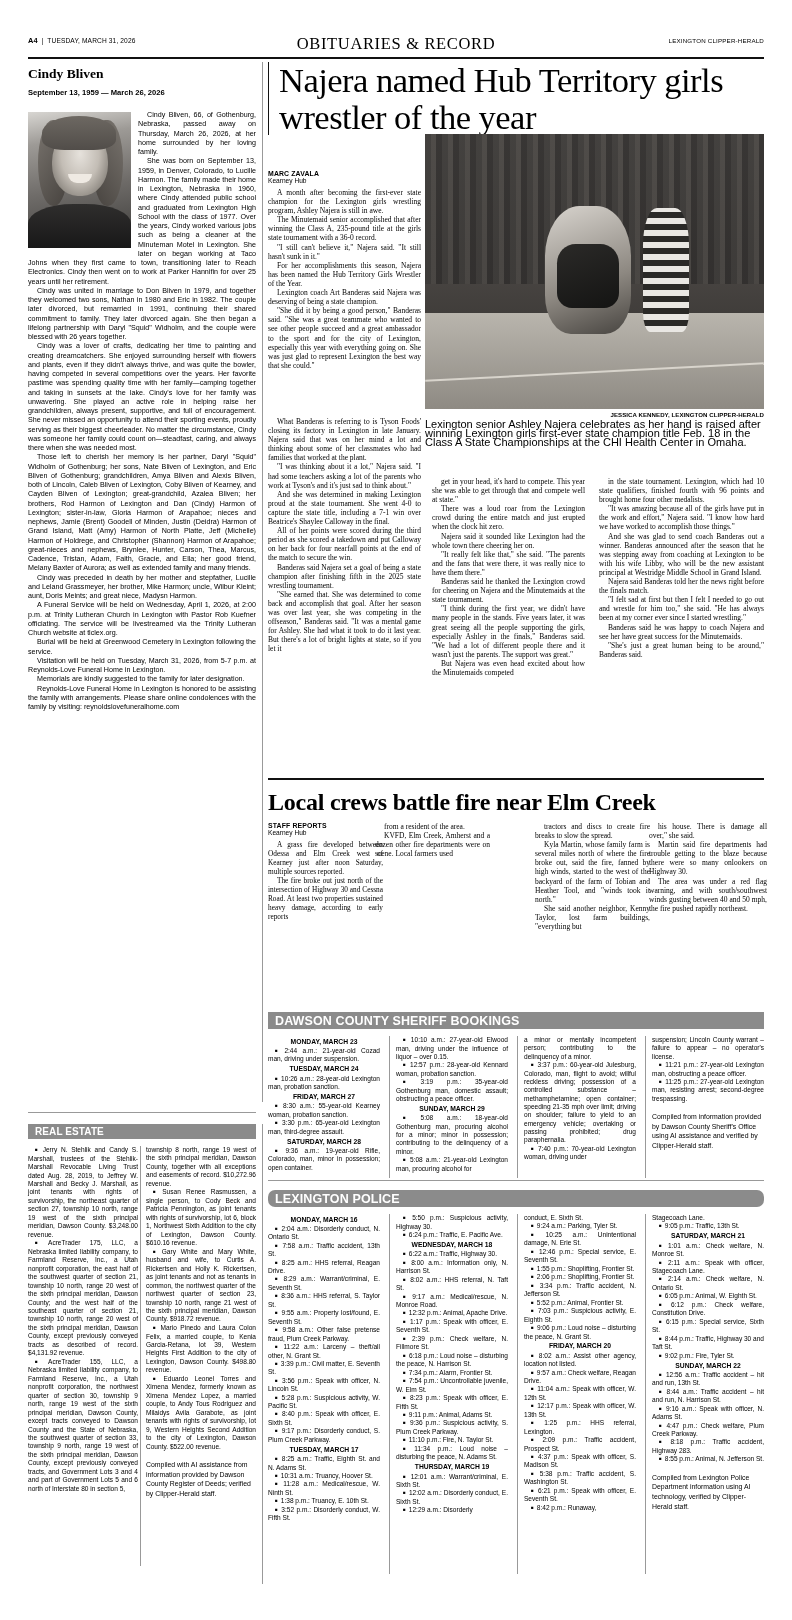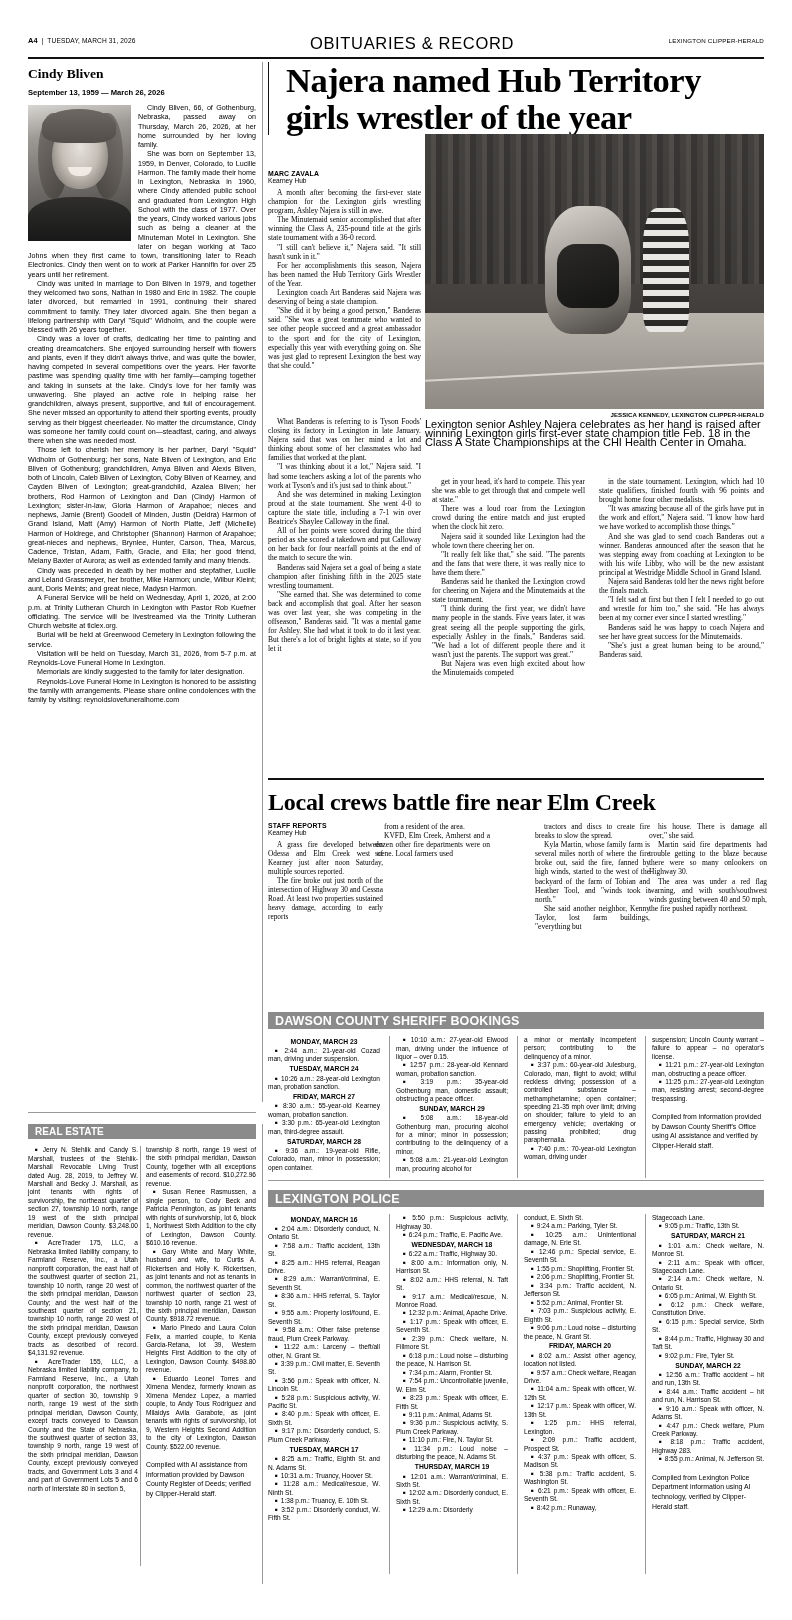--- a/index.html
+++ b/index.html
@@ -3,31 +3,31 @@
 <meta charset="utf-8">
 <style>
   html,body{margin:0;padding:0;background:#fff;}
   body{width:792px;height:1620px;font-family:"Liberation Sans",sans-serif;color:#000;overflow:hidden;}
   .page{position:relative;width:792px;height:1620px;padding:0;box-sizing:border-box;}
 
   
   .masthead{position:absolute;left:28px;top:34px;width:736px;height:22px;}
   .mh-left{position:absolute;left:0;top:2px;font-size:6.6px;letter-spacing:.02em;}
   .mh-left b{font-weight:bold;font-size:7.4px;}
-  .mh-center{position:absolute;left:16px;width:736px;top:0;text-align:center;
-    font-family:Liberation Sans, sans-serif;font-size:16.5px;letter-spacing:.04em;}
+  .mh-center{position:absolute;left:0;width:736px;top:0;text-align:center;
+    font-family:Liberation Serif, serif;font-size:16.5px;letter-spacing:.04em;}
   .mh-right{position:absolute;right:0;top:3px;font-size:6.2px;letter-spacing:.03em;}
   .mh-rule{position:absolute;left:28px;top:57px;width:736px;height:1.6px;background:#111;}
   .body-serif{font-family:"Liberation Serif",serif;font-size:7.5px;line-height:9.1px;text-align:justify;}
   .body-serif p{margin:0;text-indent:9px;}
 
   
   .obit{position:absolute;left:28px;top:66px;width:228px;}
   .obit-name{font-family:"Liberation Serif",serif;font-size:13.5px;font-weight:bold;margin:0 0 6px;}
-  .obit-dates{font-size:7.6px;font-weight:bold;margin:0 0 7px;}
+  .obit-dates{font-size:7.6px;font-weight:bold;margin:0 0 14px;}
   .obit-photo{float:left;width:103px;height:136px;margin:1px 7px 3px 0;
     background:linear-gradient(170deg,#d8d6d2 0%,#9d9a96 22%,#6f6c69 55%,#3b3a38 100%);
     position:relative;overflow:hidden;}
   .obit-photo .face{position:absolute;left:24px;top:16px;width:56px;height:68px;border-radius:50% 50% 46% 46%;
     background:radial-gradient(ellipse at 50% 38%,#e6e2dc 0%,#c3bdb5 48%,#8d8881 78%,#5d5954 100%);}
   .obit-photo .hairL{position:absolute;left:10px;top:8px;width:30px;height:86px;border-radius:50% 40% 46% 50%;
     background:linear-gradient(120deg,#7a756f,#46423e);}
   .obit-photo .hairR{position:absolute;right:8px;top:8px;width:30px;height:86px;border-radius:40% 50% 50% 46%;
     background:linear-gradient(240deg,#7a756f,#46423e);}
   .obit-photo .top{position:absolute;left:14px;top:4px;width:74px;height:34px;border-radius:50% 50% 30% 30%;
@@ -37,22 +37,22 @@
     background:linear-gradient(180deg,#2f2e2d,#181818);border-radius:44% 44% 0 0;}
   .obit-body{font-family:"Liberation Sans",sans-serif;font-size:7.15px;line-height:9.25px;text-align:justify;}
   .obit-body p{margin:0;text-indent:9px;}
 
   
   .vrule{position:absolute;width:0.8px;background:#999;}
   .hrule{position:absolute;height:0.8px;background:#999;}
 
   
   .story1{position:absolute;left:268px;top:62px;width:496px;}
-  .hl1{font-family:"Liberation Serif",serif;font-weight:bold;font-size:34.5px;line-height:36.5px;
-    letter-spacing:-.015em;margin:0;padding-left:17px;border-left:1.6px solid #111;}
+  .hl1{font-family:"Liberation Serif",serif;font-weight:normal;font-size:34.5px;line-height:36.5px;
+    letter-spacing:-.015em;margin:0;padding-left:10px;border-left:1.6px solid #111;}
   .byline{font-size:6.9px;font-weight:bold;letter-spacing:.02em;margin:0;}
   .byline2{font-size:6.6px;margin:0 0 4px;}
   .photoblock{position:absolute;left:425px;top:134px;width:339px;}
   .photo{width:339px;height:275px;position:relative;overflow:hidden;
     background:linear-gradient(180deg,#6e6a66 0%,#4e4a47 40%,#2e2c2a 100%);}
   .mat{position:absolute;left:0;bottom:0;width:339px;height:96px;background:linear-gradient(180deg,#b9b5ad,#8e8a83);}
   .matline{position:absolute;left:0;bottom:36px;width:339px;height:2px;background:#d8d4cc;transform:rotate(-3deg);}
   .crowd{position:absolute;left:0;top:0;width:339px;height:150px;
     background:repeating-linear-gradient(90deg,#3c3a38 0 6px,#4a4744 6px 11px,#2f2d2c 11px 17px);opacity:.85;}
   .wrestler{position:absolute;left:120px;top:72px;width:86px;height:128px;border-radius:40% 40% 30% 30%;
@@ -175,21 +175,21 @@
       <p>Banderas said Najera set a goal of being a state champion after finishing fifth in the 2025 state wrestling tournament.</p>
       <p>"She earned that. She was determined to come back and accomplish that goal. After her season was over last year, she was competing in the offseason," Banderas said. "It was a mental game for Ashley. She had what it took to do it last year. But there's a lot of bright lights at state, so if you let it</p>
     </div>
   <div class="s1c3 body-serif">
       <p>get in your head, it's hard to compete. This year she was able to get through that and compete well at state."</p>
       <p>There was a loud roar from the Lexington crowd during the entire match and just erupted when the clock hit zero.</p>
       <p>Najera said it sounded like Lexington had the whole town there cheering her on.</p>
       <p>"It really felt like that," she said. "The parents and the fans that were there, it was really nice to have them there."</p>
       <p>Banderas said he thanked the Lexington crowd for cheering on Najera and the Minutemaids at the state tournament.</p>
       <p>"I think during the first year, we didn't have many people in the stands. Five years later, it was great seeing all the people supporting the girls, especially Ashley in the finals," Banderas said. "We had a lot of different people there and it wasn't just the parents. The support was great."</p>
-      <p>But Najera was even high excited about how the Minutemaids competed</p>
+      <p>But Najera was even head excited about how the Minutemaids competed</p>
     </div>
   <div class="s1c4 body-serif">
       <p>in the state tournament. Lexington, which had 10 state qualifiers, finished fourth with 96 points and brought home four other medalists.</p>
       <p>"It was amazing because all of the girls have put in the work and effort," Najera said. "I know how hard we have worked to accomplish those things."</p>
       <p>And she was glad to send coach Banderas out a winner. Banderas announced after the season that he was stepping away from coaching at Lexington to be with his wife Libby, who will be the new assistant principal at Westridge Middle School in Grand Island.</p>
       <p>Najera said Banderas told her the news right before the finals match.</p>
       <p>"I felt sad at first but then I felt I needed to go out and wrestle for him too," she said. "He has always been at my corner ever since I started wrestling."</p>
       <p>Banderas said he was happy to coach Najera and see her have great success for the Minutemaids.</p>
       <p>"She's just a great human being to be around," Banderas said.</p>
     </div>
@@ -249,21 +249,21 @@
       <span class="itm">7:40 p.m.: 70-year-old Lexington woman, driving under</span>
     </div>
   <div class="logcol" style="left:652px;top:1036px;width:112px;">
       <span class="plainline" style="display: block; text-indent: 0px;">suspension; Lincoln County warrant – failure to appear – no operator's license.</span>
       <span class="itm">11:21 p.m.: 27-year-old Lexington man, obstructing a peace officer.</span>
       <span class="itm">11:25 p.m.: 27-year-old Lexington man, resisting arrest; second-degree trespassing.</span>
       <span class="note">Compiled from information provided by Dawson County Sheriff's Office using AI assistance and verified by Clipper-Herald staff.</span>
     </div>
   <div class="hrule" style="left:268px;top:1180px;width:496px;"></div>
 
-  <div class="secbar" style="left:268px;top:1190px;width:496px;height:17px;">
+  <div class="secbar" style="left:268px;top:1190px;width:496px;height:17px;border-radius:7px;">
     <span>LEXINGTON POLICE</span>
   </div>
   <div class="logcol" style="left:268px;top:1214px;width:112px;">
       <span class="day">MONDAY, MARCH 16</span>
       <span class="itm">2:04 a.m.: Disorderly conduct, N. Ontario St.</span>
       <span class="itm">7:58 a.m.: Traffic accident, 13th St.</span>
       <span class="itm">8:25 a.m.: HHS referral, Reagan Drive.</span>
       <span class="itm">8:29 a.m.: Warrant/criminal, E. Seventh St.</span>
       <span class="itm">8:36 a.m.: HHS referral, S. Taylor St.</span>
       <span class="itm">9:55 a.m.: Property lost/found, E. Seventh St.</span>

